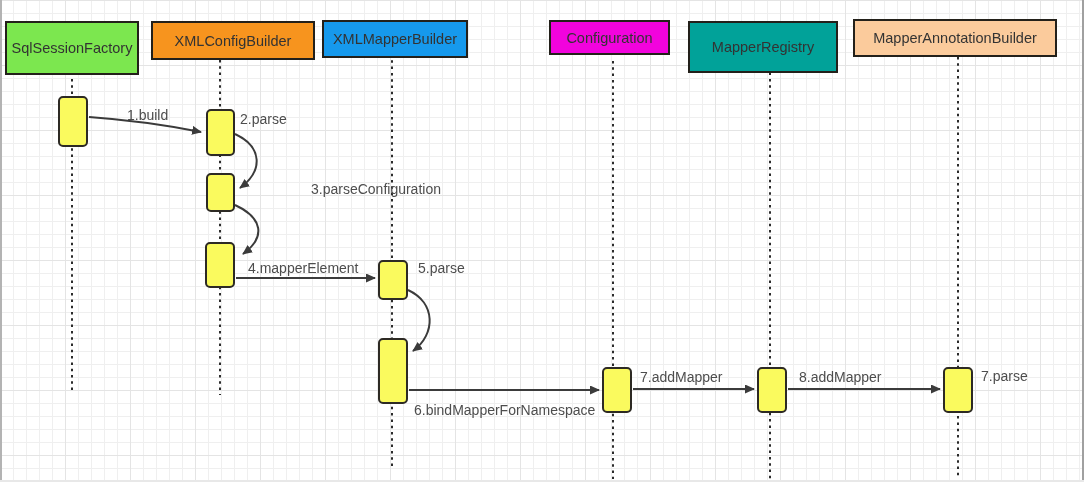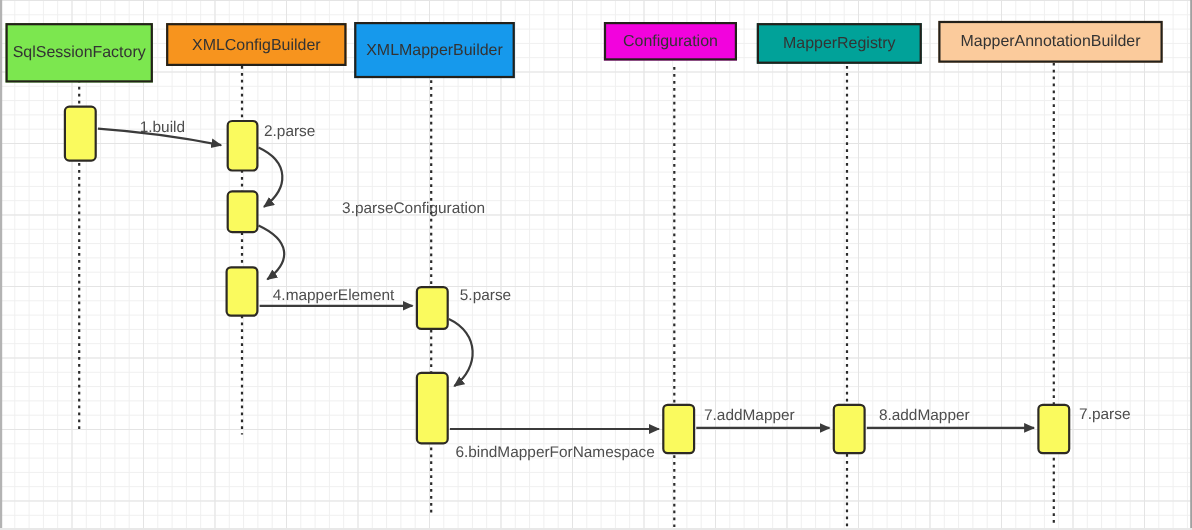--- a/index.html
+++ b/index.html
@@ -76,27 +76,27 @@
       <path d="M633,389 L754,389" fill="none" stroke="#3b3b3b" stroke-width="2" marker-end="url(#arrowhead)"></path>
       <path d="M788,389 L940,389" fill="none" stroke="#3b3b3b" stroke-width="2" marker-end="url(#arrowhead)"></path>
     </svg>
   <div id="nodes">
       <div class="participant" style="left: 5px; top: 21px; width: 134px; height: 54px; background: rgb(124, 231, 79); justify-content: center;">
         <span>SqlSessionFactory</span>
       </div>
       <div class="participant" style="left: 151px; top: 21px; width: 164px; height: 39px; background: rgb(247, 148, 30);">
         <span>XMLConfigBuilder</span>
       </div>
-      <div class="participant" style="left: 322px; top: 20px; width: 146px; height: 51px; background: rgb(22, 153, 236);">
+      <div class="participant" style="left: 322px; top: 20px; width: 146px; height: 38px; background: rgb(22, 153, 236);">
         <span>XMLMapperBuilder</span>
       </div>
       <div class="participant" style="left: 549px; top: 20px; width: 121px; height: 35px; background: rgb(242, 3, 221);">
         <span>Configuration</span>
       </div>
-      <div class="participant" style="left: 688px; top: 21px; width: 150px; height: 37px; background: rgb(1, 162, 153);">
+      <div class="participant" style="left: 688px; top: 21px; width: 150px; height: 52px; background: rgb(1, 162, 153);">
         <span>MapperRegistry</span>
       </div>
       <div class="participant" style="left: 853px; top: 19px; width: 204px; height: 38px; background: rgb(251, 203, 156);">
         <span>MapperAnnotationBuilder</span>
       </div>
       <div class="activation" style="left: 58px; top: 96px; width: 30px; height: 51px;"></div>
       <div class="activation" style="left: 206px; top: 109px; width: 29px; height: 47px;"></div>
       <div class="activation" style="left: 206px; top: 173px; width: 29px; height: 39px;"></div>
       <div class="activation" style="left: 205px; top: 242px; width: 30px; height: 46px;"></div>
       <div class="activation" style="left: 378px; top: 260px; width: 30px; height: 40px;"></div>

